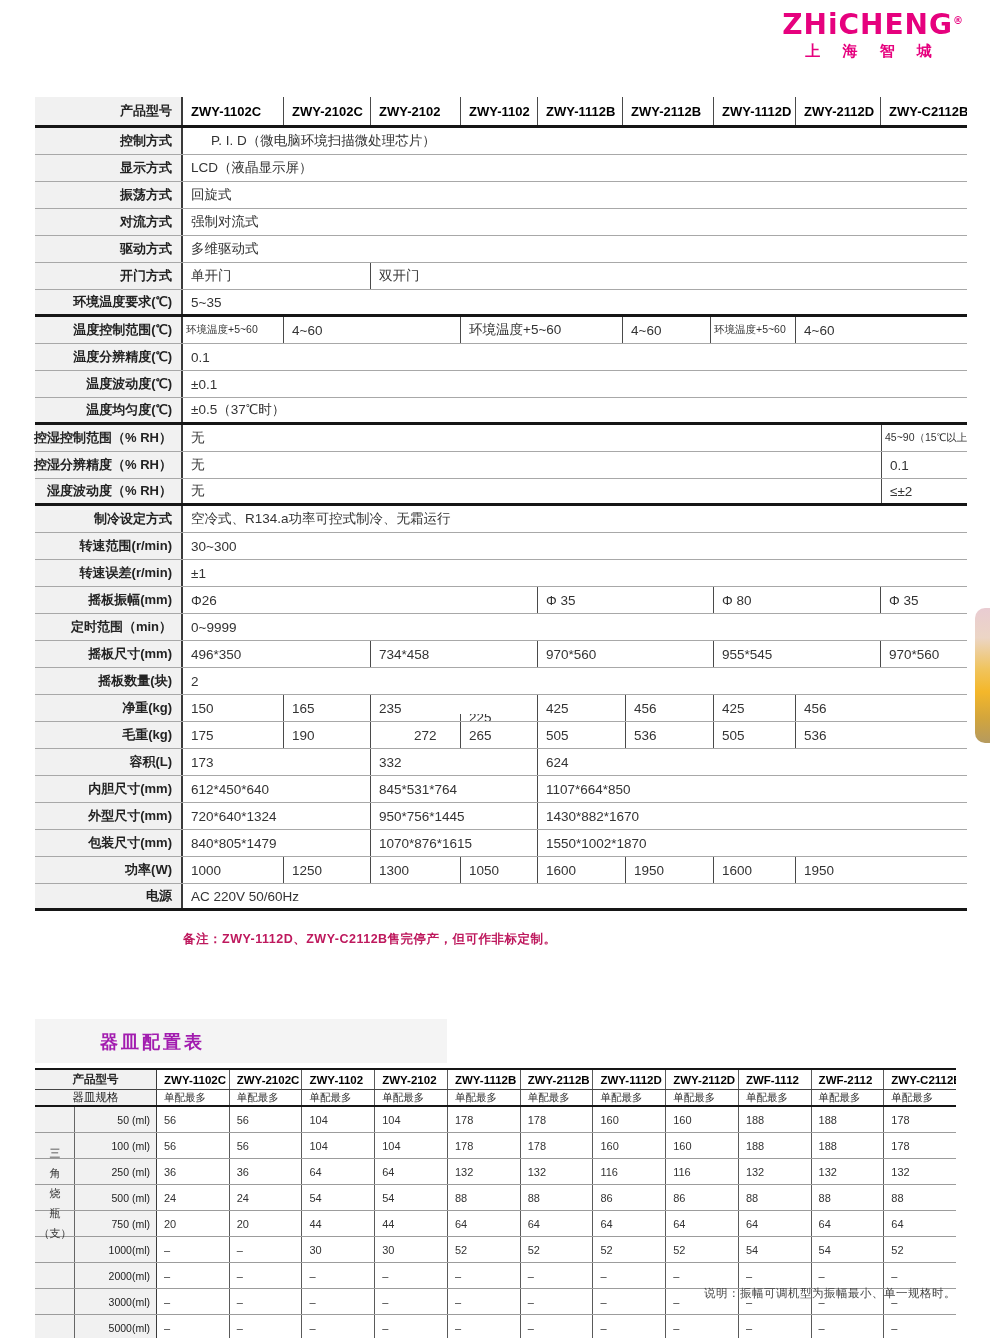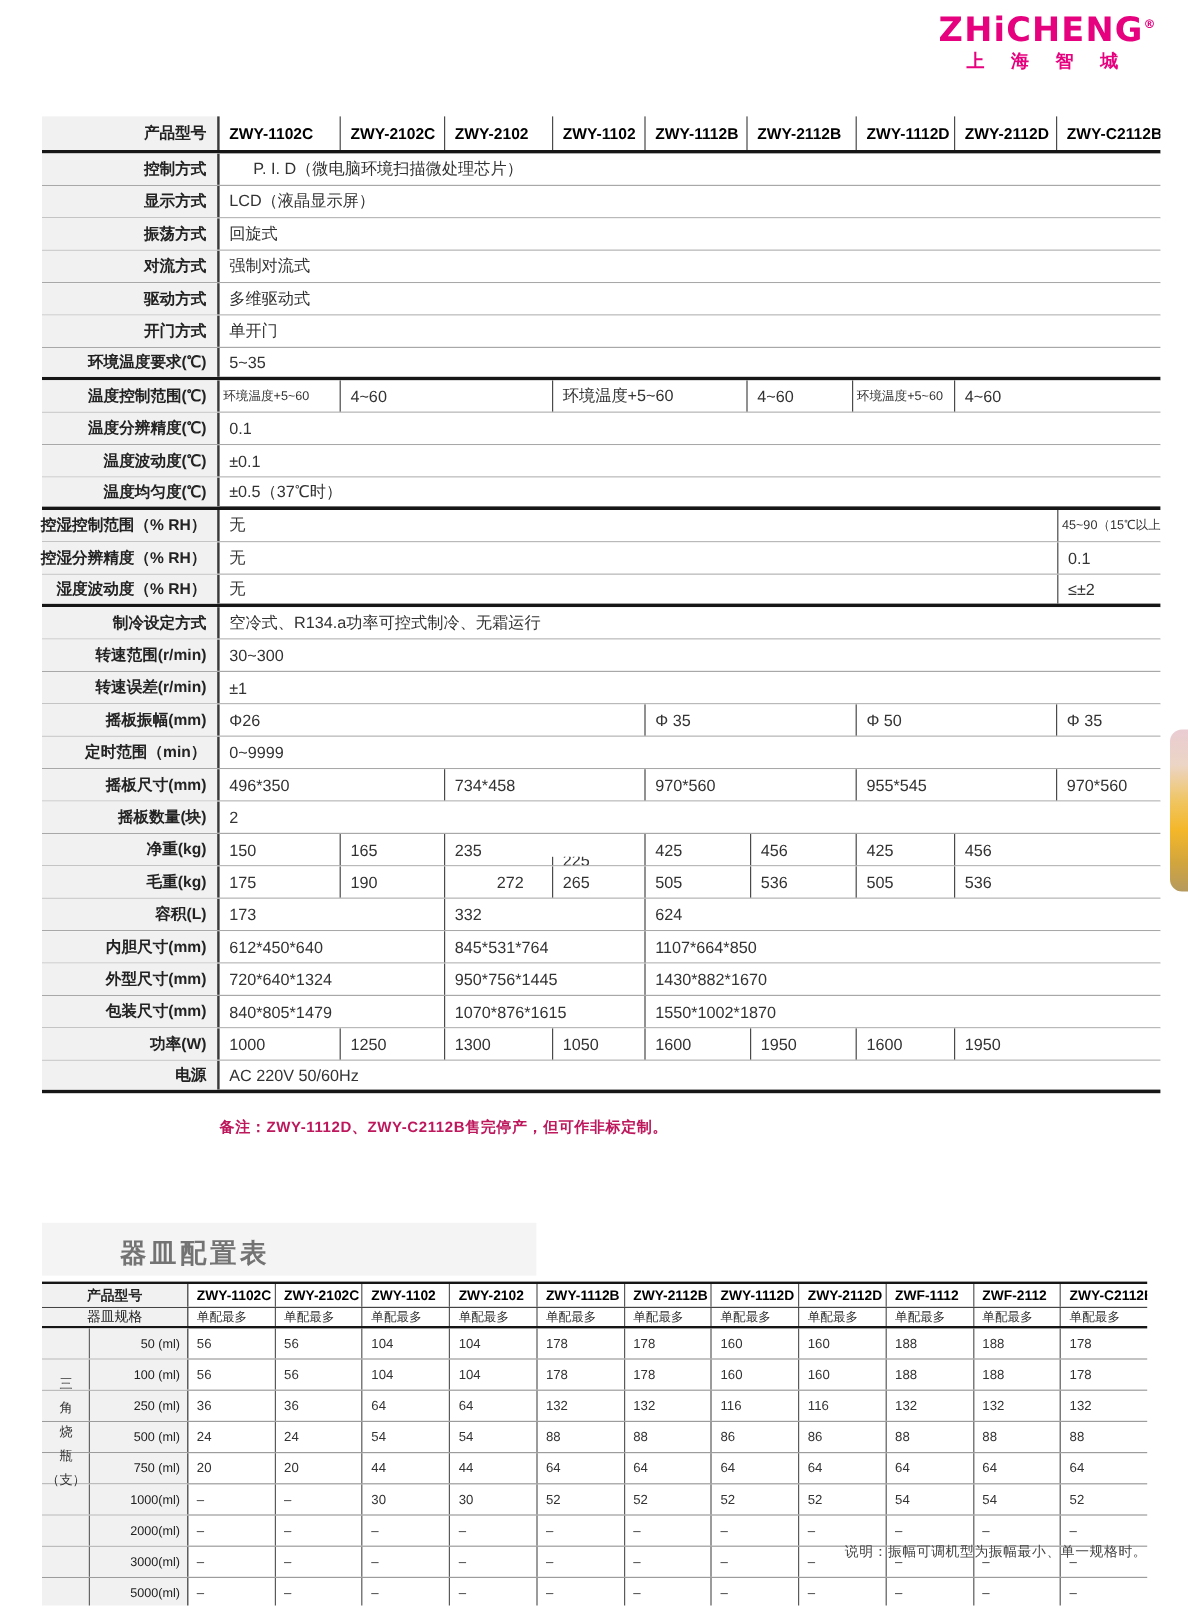--- a/index.html
+++ b/index.html
@@ -20,21 +20,21 @@
           display:flex;align-items:center;justify-content:flex-end;padding-right:9px;border-right:2px solid #3a3a3a;white-space:nowrap}
   .scell{display:flex;align-items:center;padding-left:8px;font-size:13.5px;color:#333;border-left:1px solid #4a4a4a;white-space:nowrap;overflow:hidden}
   .slabel + .scell{border-left:none}
   .scell.small{font-size:10.5px;padding-left:3px}
   .shead .scell{font-weight:bold;color:#000;font-size:13px}
 
   .note{position:absolute;left:183px;top:931px;font-size:12.5px;font-weight:bold;color:#be185d;letter-spacing:.5px}
 
   
   .title-band{position:absolute;left:35px;top:1019px;width:412px;height:44px;background:#f4f4f4}
-  .v-title{position:absolute;left:100px;top:1030px;font-size:22px;font-weight:bold;color:#737373;letter-spacing:3px}
+  .v-title{position:absolute;left:100px;top:1030px;font-size:18px;font-weight:bold;color:#a21caf;letter-spacing:3px}
   .vtable{position:absolute;left:35px;top:1068px;width:921px;border-top:2px solid #161616;background:#fff}
   .vrow{display:flex;height:26px;border-bottom:1px solid #9c9c9c;align-items:stretch}
   .vrow.h1{height:20px;border-bottom:1px solid #444}
   .vrow.h2{height:17px;border-bottom:2.5px solid #161616}
   .vhlabel{width:122px;flex:0 0 122px;background:#f1f1f1;display:flex;align-items:center;justify-content:center;
            font-size:11.5px;color:#222;border-right:1.5px solid #3a3a3a}
   .vh1 .vhlabel{font-weight:bold}
   .vnarrow{width:40px;flex:0 0 40px;background:#f1f1f1;border-right:1px solid #666}
   .vlabel{width:82px;flex:0 0 82px;background:#f1f1f1;display:flex;align-items:center;justify-content:flex-end;
           padding-right:6px;font-size:10.5px;color:#222;border-right:1.5px solid #3a3a3a;white-space:nowrap}
@@ -88,20 +88,21 @@
         <div class="slabel">对流方式</div>
         <div class="scell" style="width: 784px; flex: 0 0 784px;">强制对流式</div>
       </div>
       <div class="srow">
         <div class="slabel">驱动方式</div>
         <div class="scell" style="width: 784px; flex: 0 0 784px;">多维驱动式</div>
       </div>
       <div class="srow">
         <div class="slabel">开门方式</div>
         <div class="scell" style="width: 187px; flex: 0 0 187px;">单开门</div>
+        <div class="scell" style="width: 597px; flex: 0 0 597px;">双开门</div>
       </div>
       <div class="srow thick">
         <div class="slabel">环境温度要求(℃)</div>
         <div class="scell" style="width: 784px; flex: 0 0 784px;">5~35</div>
       </div>
       <div class="srow">
         <div class="slabel">温度控制范围(℃)</div>
         <div class="scell small" style="width: 100px; flex: 0 0 100px;">环境温度+5~60</div>
         <div class="scell" style="width: 177px; flex: 0 0 177px;">4~60</div>
         <div class="scell" style="width: 162px; flex: 0 0 162px;">环境温度+5~60</div>
@@ -145,21 +146,21 @@
         <div class="scell" style="width: 784px; flex: 0 0 784px;">30~300</div>
       </div>
       <div class="srow">
         <div class="slabel">转速误差(r/min)</div>
         <div class="scell" style="width: 784px; flex: 0 0 784px;">±1</div>
       </div>
       <div class="srow">
         <div class="slabel">摇板振幅(mm)</div>
         <div class="scell" style="width: 354px; flex: 0 0 354px;">Φ26</div>
         <div class="scell" style="width: 176px; flex: 0 0 176px;">Φ 35</div>
-        <div class="scell" style="width: 167px; flex: 0 0 167px;">Φ 50</div>
+        <div class="scell" style="width: 167px; flex: 0 0 167px;">Φ 80</div>
         <div class="scell" style="width: 87px; flex: 0 0 87px;">Φ 35</div>
       </div>
       <div class="srow">
         <div class="slabel">定时范围（min）</div>
         <div class="scell" style="width: 784px; flex: 0 0 784px;">0~9999</div>
       </div>
       <div class="srow">
         <div class="slabel">摇板尺寸(mm)</div>
         <div class="scell" style="width: 187px; flex: 0 0 187px;">496*350</div>
         <div class="scell" style="width: 167px; flex: 0 0 167px;">734*458</div>

